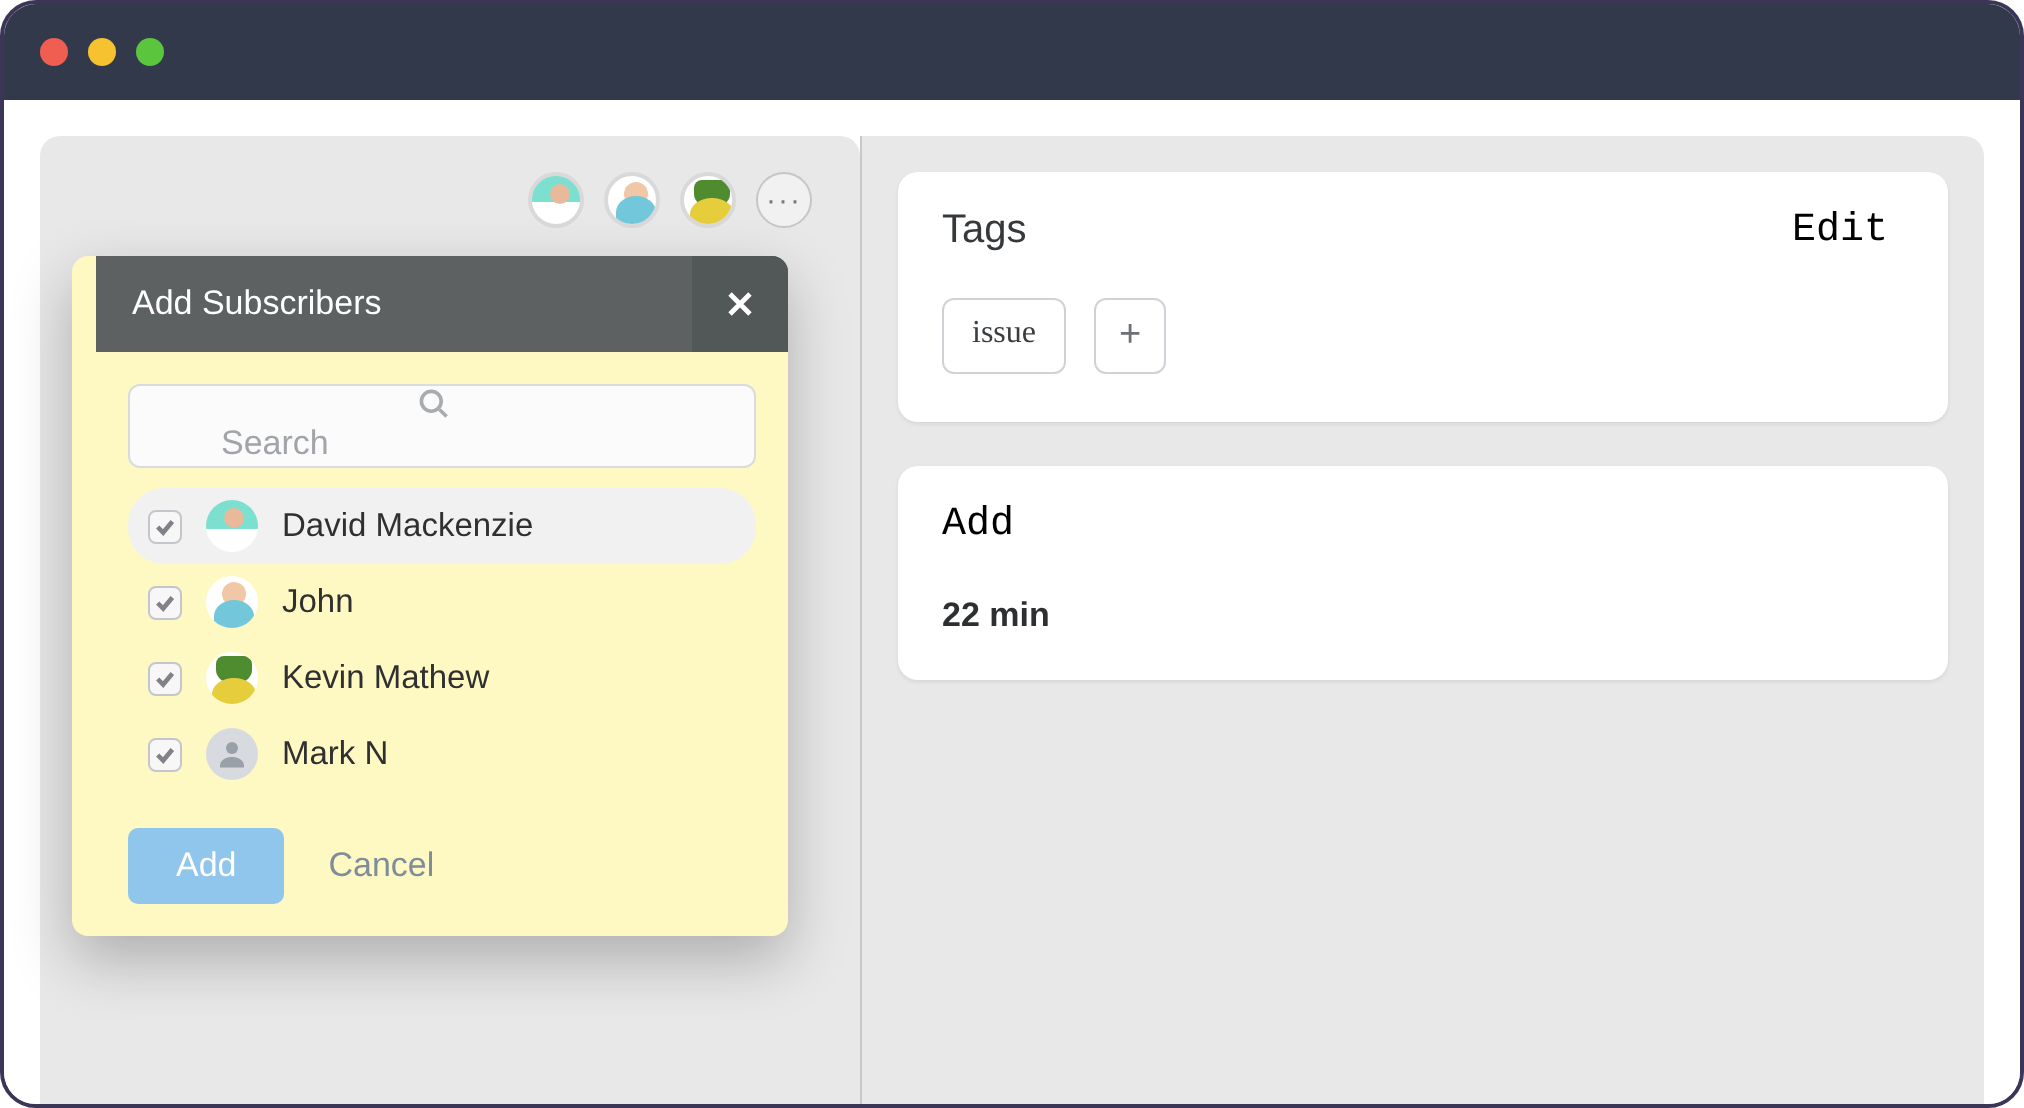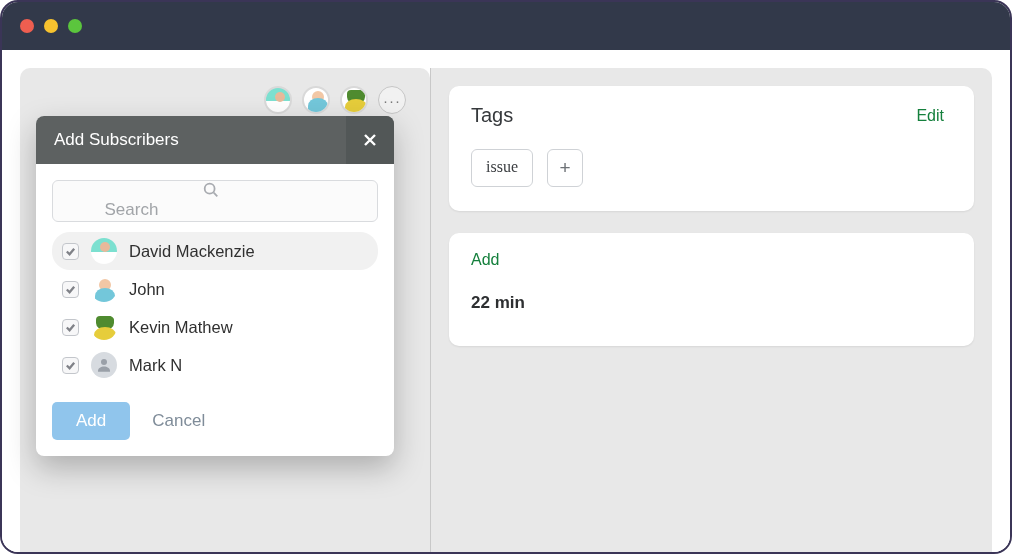--- a/index.html
+++ b/index.html
@@ -93,27 +93,28 @@
       display: flex; align-items: center; justify-content: center;
       color: #7a7a7a;
       font-size: 15px;
       letter-spacing: 1px;
       cursor: pointer;
     }
 
     
     .modal {
       position: absolute;
-      top: 48px;
+      top: 60px;
       left: 16px;
       width: 358px;
-      background: #ffffff;
+      background: #fef9c3;
       border-radius: 8px;
       box-shadow: 0 12px 30px rgba(0,0,0,0.25);
       overflow: hidden;
+      padding-left: 12px;
     }
     .modal-header {
       display: flex;
       align-items: center;
       justify-content: space-between;
       height: 48px;
       background: #5d6161;
     }
     .modal-title {
       color: #fff;
@@ -202,21 +203,21 @@
       border-radius: 10px;
       box-shadow: 0 1px 2px rgba(0,0,0,0.08);
     }
     .card-header {
       display: flex;
       justify-content: space-between;
       align-items: center;
       padding: 18px 30px 10px 22px;
     }
     .card-title { font-size: 20px; color:#36393c; font-weight: 400; }
-    .card-action { color:#15803d; font-size:16px; cursor:pointer; }
+    .card-action { color:#000000; font-size:20px; cursor:pointer;font-family:Liberation Mono, monospace; }
 
     .tags-body {
       display: flex;
       gap: 14px;
       padding: 12px 22px 24px 22px;
     }
     .tag-chip {
       border: 1px solid #cfd2d6;
       border-radius: 6px;
       padding: 8px 14px;
@@ -229,21 +230,21 @@
       width: 36px; height: 38px;
       border: 1px solid #cfd2d6;
       border-radius: 6px;
       display:flex; align-items:center; justify-content:center;
       font-size: 19px; color:#6d7176;
       background:#fff;
       cursor:pointer;
     }
 
     .time-body {
-      padding: 14px 22px 33px 22px;
+      padding: 14px 22px 22px 22px;
       font-size: 17px;
       font-weight: 700;
       color: #2d2f31;
     }
   </style>
 </head>
 <body>
 
 <div class="window">
   <div class="titlebar">

